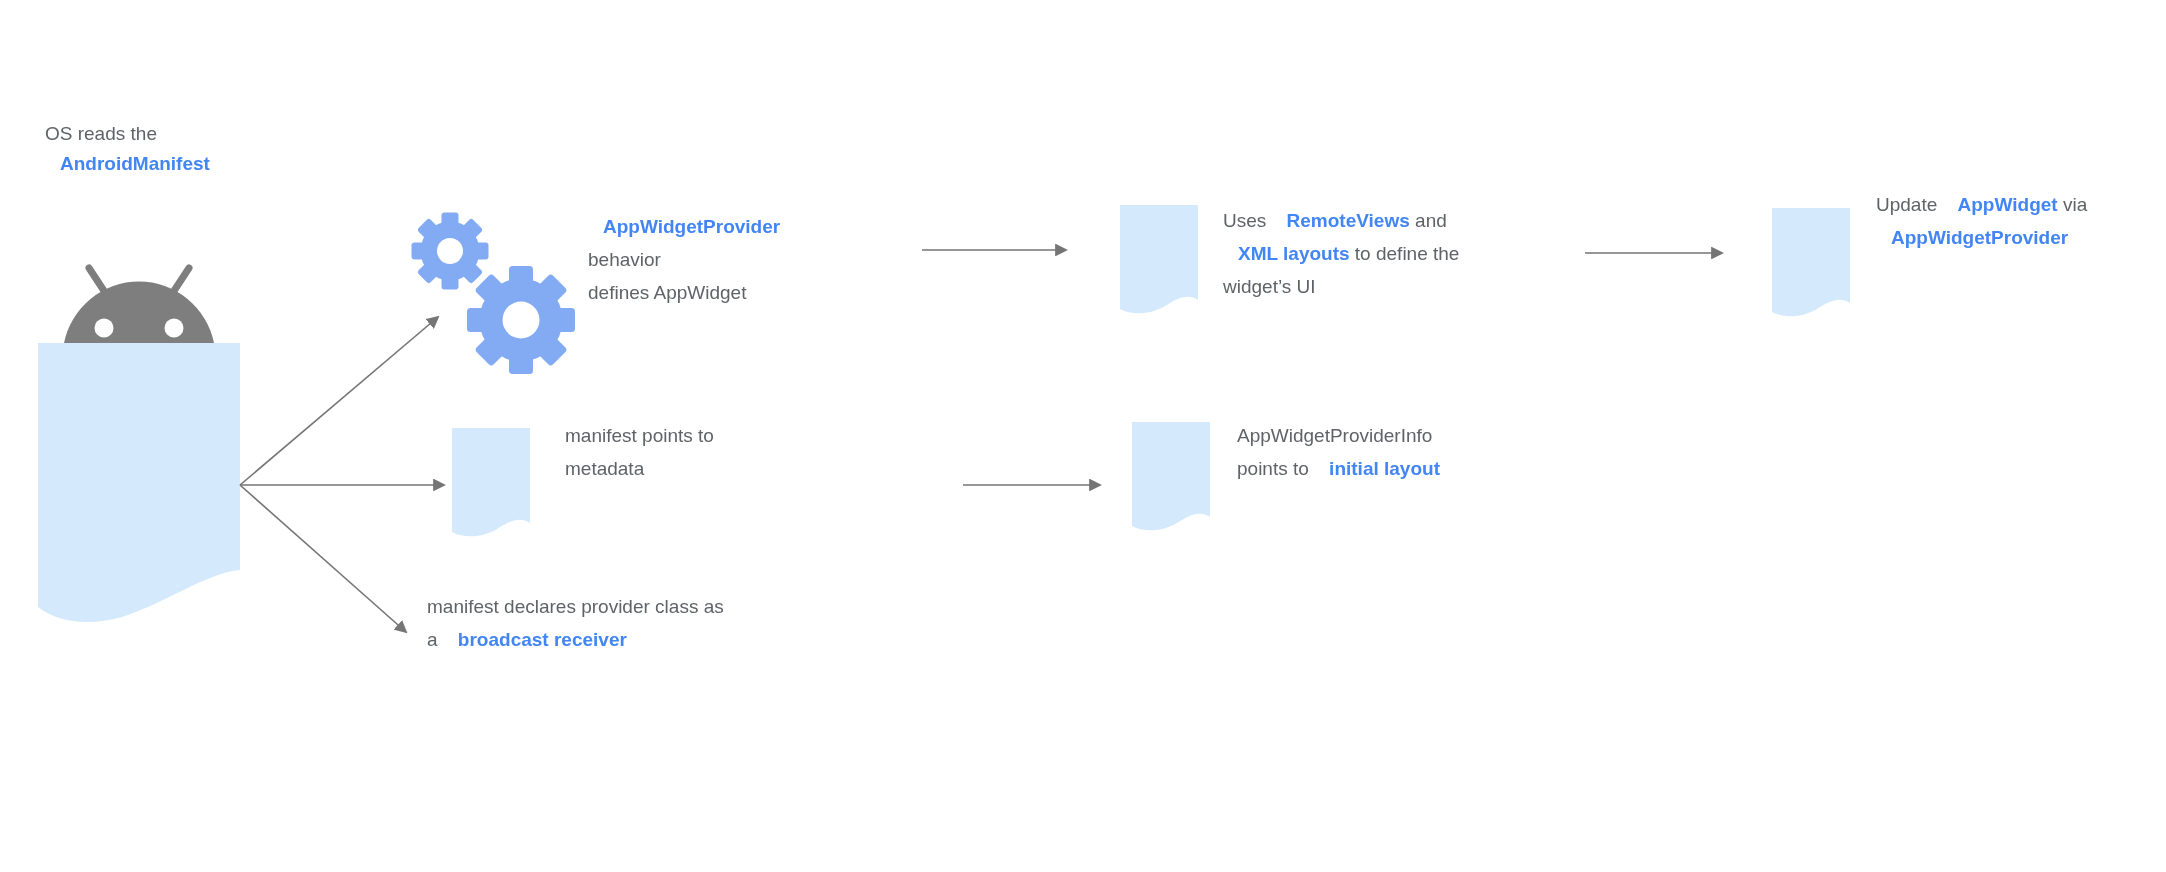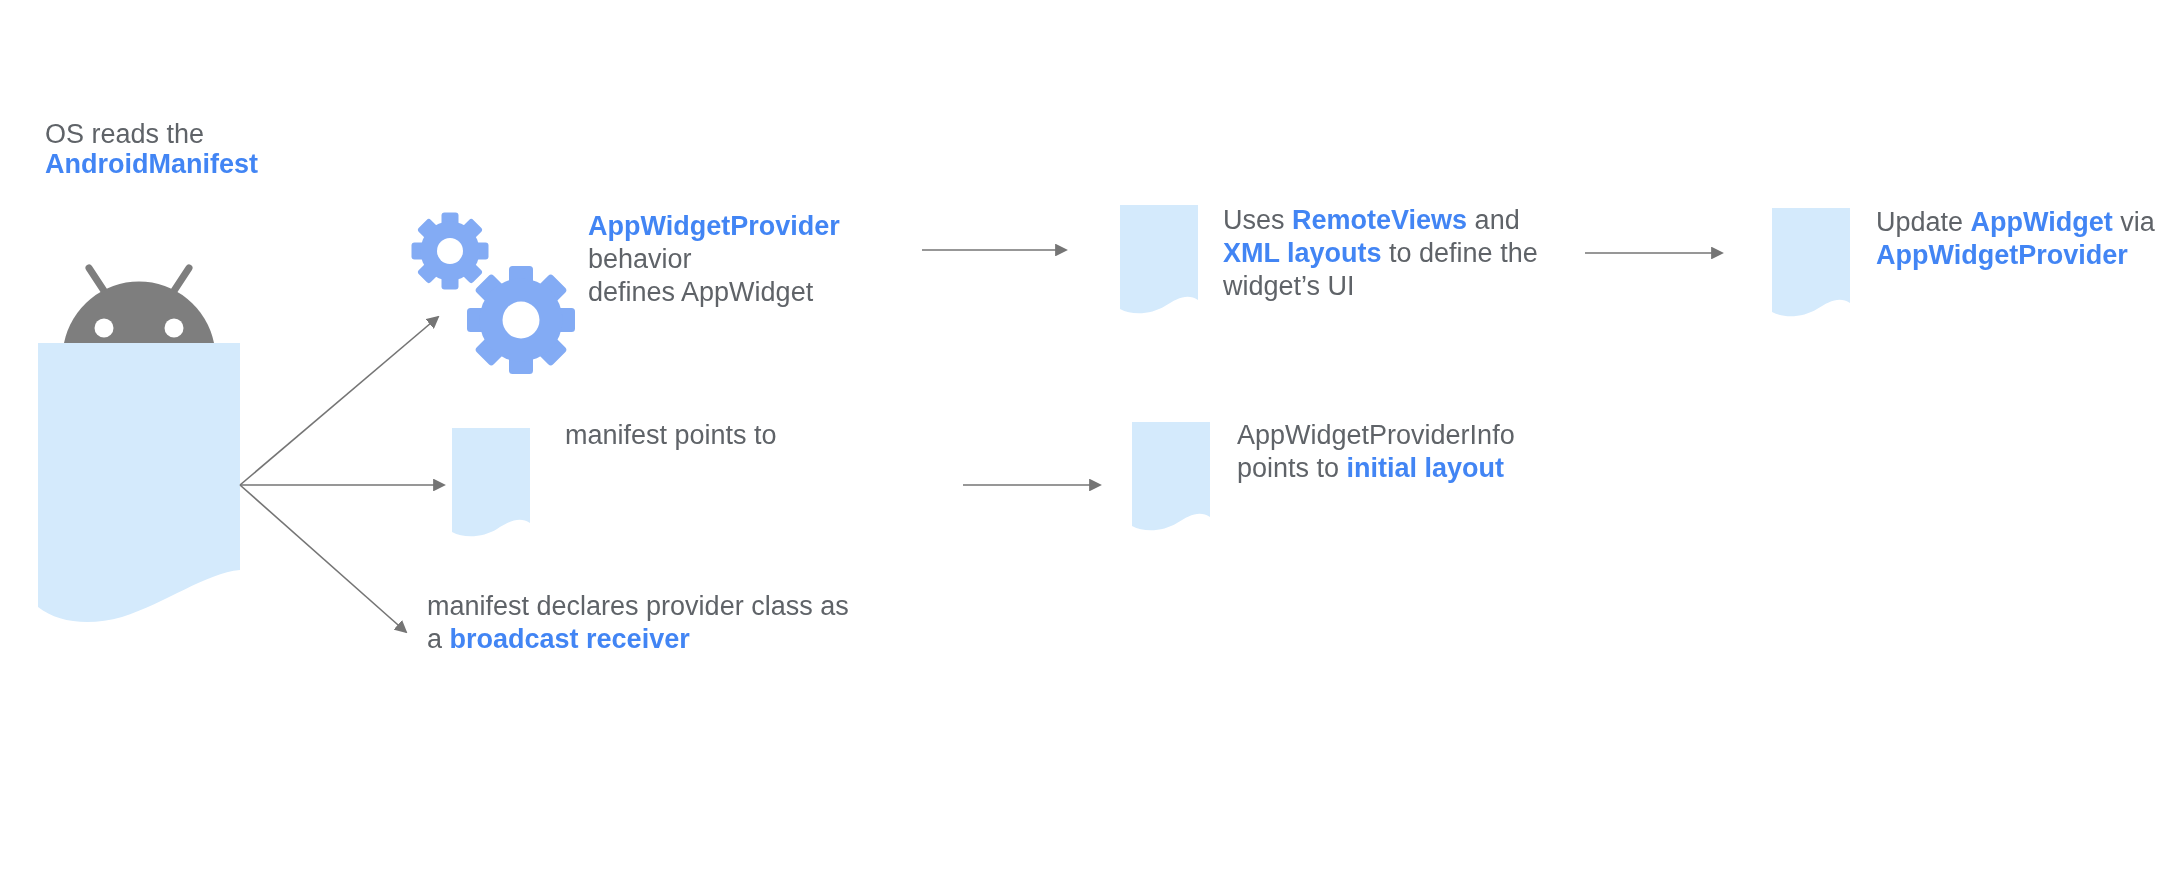--- a/index.html
+++ b/index.html
@@ -14,26 +14,26 @@
   .canvas{
     position:relative;
     width:2166px;height:872px;
     background:#fff;
     overflow:hidden;
     font-family:"Liberation Sans","DejaVu Sans",sans-serif;
   }
   .layer{position:absolute;left:0;top:0;}
   .tb{
     position:absolute;
-    font-size:27px;
+    font-size:19px;
     line-height:33px;
     color:var(--text-gray);
     white-space:nowrap;
   }
-  .tb .blue{color:var(--accent-blue);font-weight:700;}
+  .tb .blue{color:var(--accent-blue);font-weight:700;margin-left:15px;}
   .tb.tight{line-height:30px;}
 </style>
 </head>
 <body>
 
 <div class="canvas">
 
   <svg class="layer" width="2166" height="872" viewBox="0 0 2166 872">
     <defs>
       <marker id="arr" viewBox="0 0 10 10" refX="8.5" refY="5" markerWidth="8" markerHeight="8" orient="auto">
@@ -109,27 +109,28 @@
       <div class="line"><span>behavior</span></div>
       <div class="line"><span>defines AppWidget</span></div>
     </div>
 
   <div class="tb" style="left:1223px;top:204px">
       <div class="line"><span>Uses </span><span class="blue">RemoteViews</span><span> and</span></div>
       <div class="line"><span class="blue">XML layouts</span><span> to define the</span></div>
       <div class="line"><span>widget’s UI</span></div>
     </div>
 
-  <div class="tb" style="left:1876px;top:206px">
+  <div class="tb" style="left:1876px;top:188px">
       <div class="line"><span>Update </span><span class="blue">AppWidget</span><span> via</span></div>
       <div class="line"><span class="blue">AppWidgetProvider</span></div>
     </div>
 
   <div class="tb" style="left:565px;top:419px">
       <div class="line"><span>manifest points to</span></div>
+      <div class="line"><span>metadata</span></div>
     </div>
 
   <div class="tb" style="left:1237px;top:419px">
       <div class="line"><span>AppWidgetProviderInfo</span></div>
       <div class="line"><span>points to </span><span class="blue">initial layout</span></div>
     </div>
 
   <div class="tb" style="left:427px;top:590px">
       <div class="line"><span>manifest declares provider class as</span></div>
       <div class="line"><span>a </span><span class="blue">broadcast receiver</span></div>

